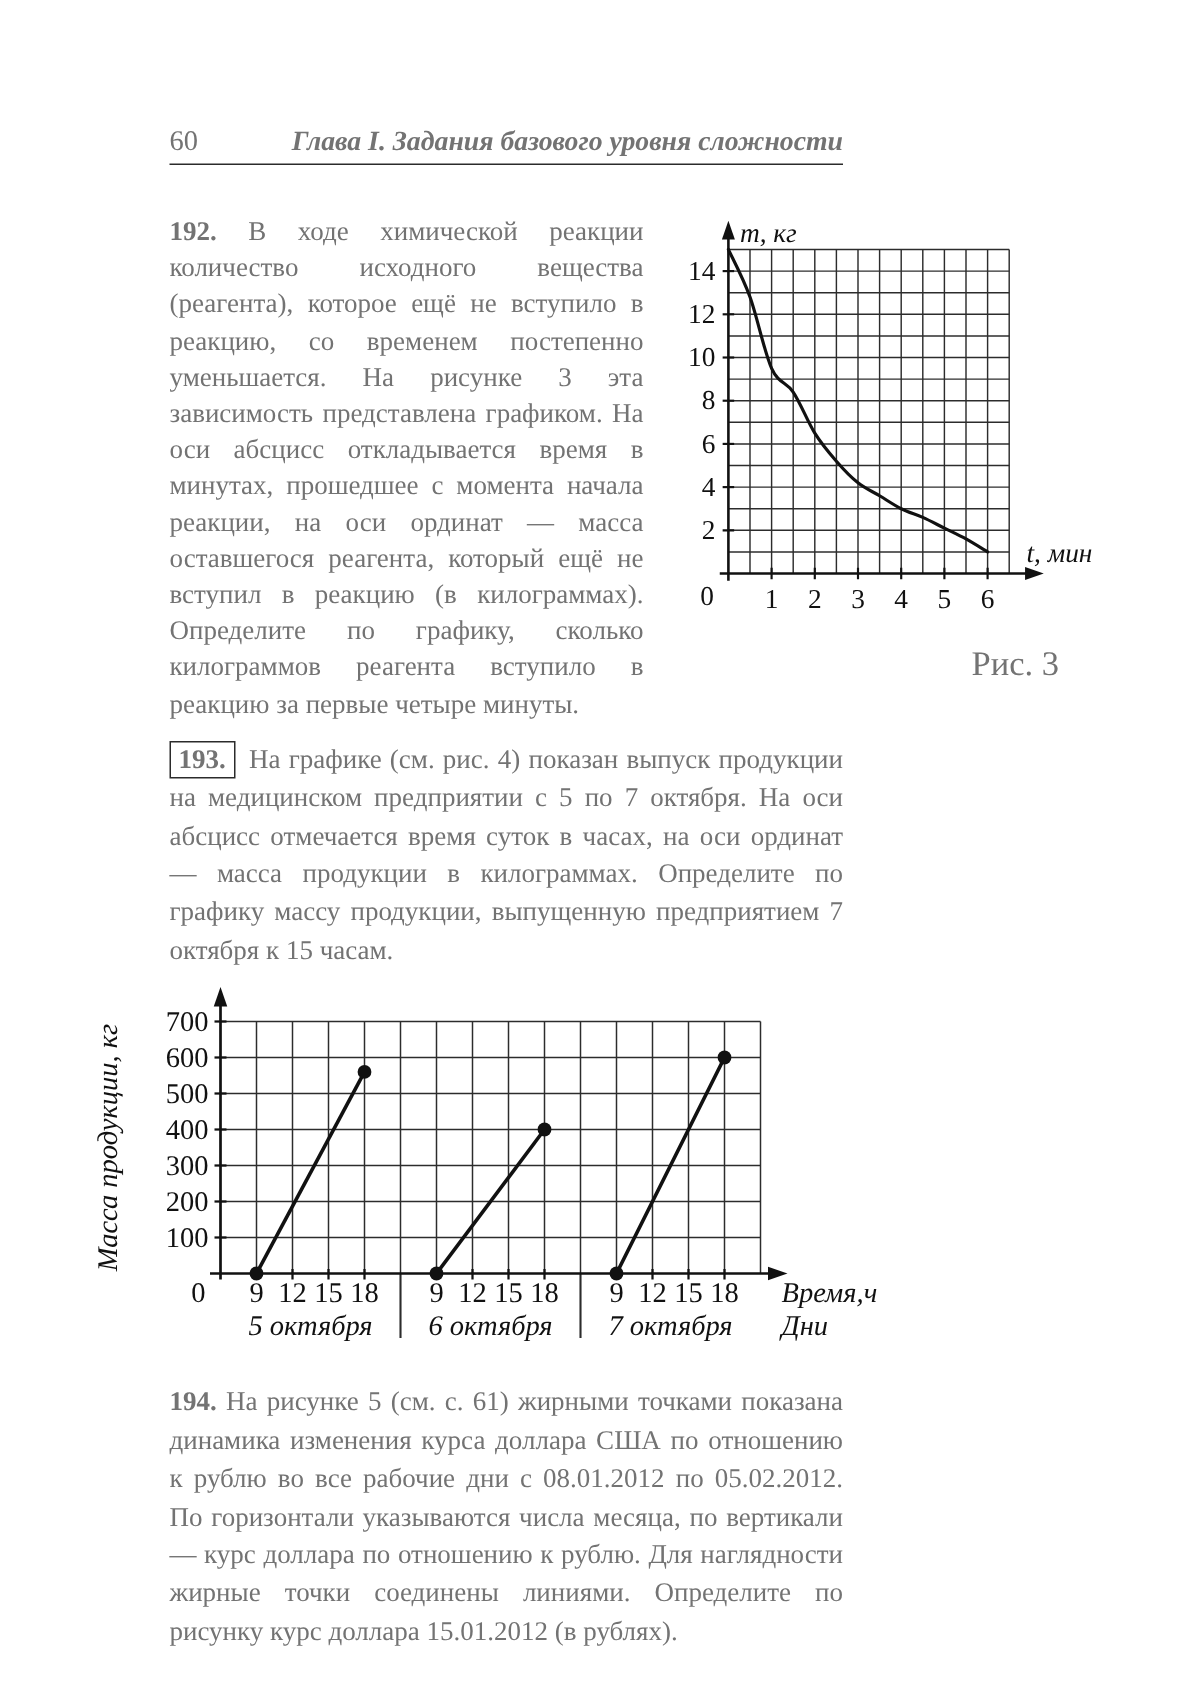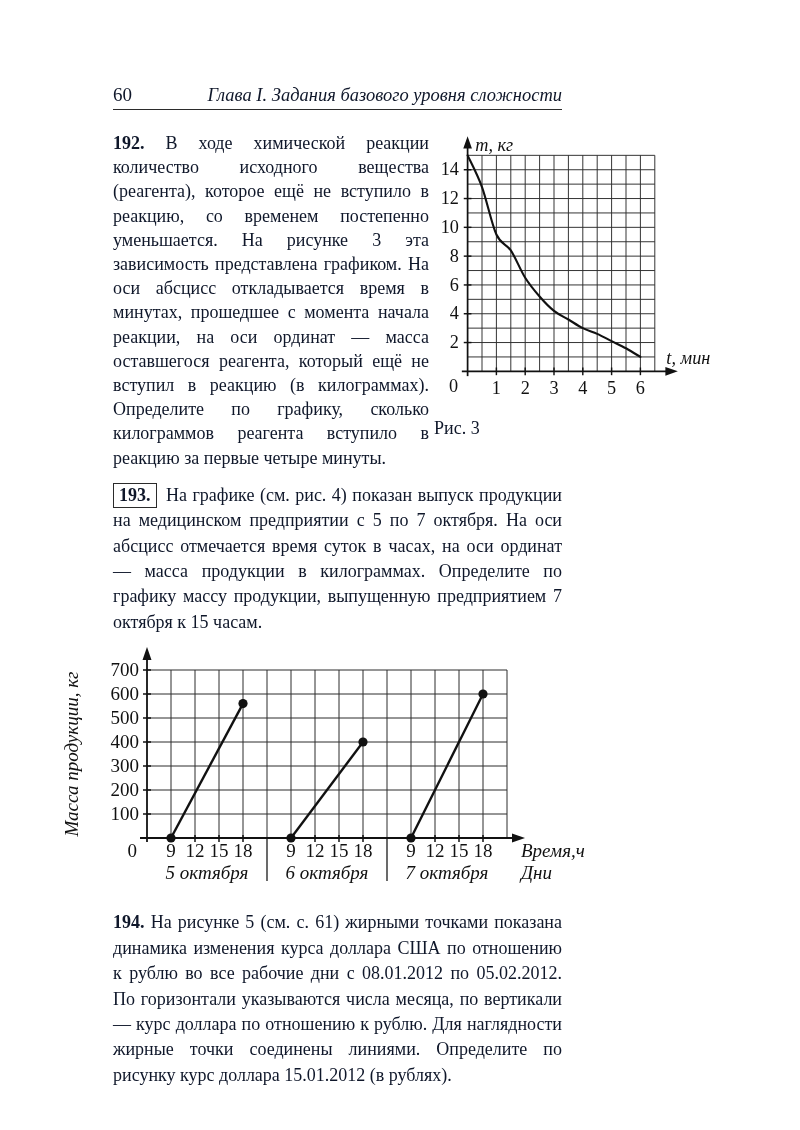--- a/index.html
+++ b/index.html
@@ -1,32 +1,32 @@
 <!DOCTYPE html>
 <html lang="ru"><head>
 <meta charset="utf-8">
 <style>
   html,body{margin:0;padding:0;}
   body{width:800px;height:1130px;background:#ffffff;overflow:hidden;}
   .page{box-sizing:border-box;width:640px;height:1130px;padding:84px 78px 0 113px;
-        font-family:"Liberation Serif","DejaVu Serif",serif;color:#0f172a;}
+        font-family:"Liberation Serif","DejaVu Serif",serif;color:#737373;}
   .header{display:flex;justify-content:space-between;align-items:baseline;
           border-bottom:1.6px solid #2b2b2b;padding-bottom:3px;}
   .pagenum{font-size:19px;}
-  .chapter{font-size:18.5px;font-style:italic;}
-  .row192{display:flex;margin-top:21px;gap:5px;}
+  .chapter{font-size:18.5px;font-style:italic;font-weight:bold;}
+  .row192{display:flex;margin-top:32px;gap:23px;}
   .prob{margin:0;text-align:justify;hyphens:auto;-webkit-hyphens:auto;}
   .p192{width:316px;flex:0 0 316px;font-size:18px;line-height:24.2px;}
   .wide{font-size:18px;line-height:25.4px;margin-top:13px;}
   .num{font-weight:bold;}
   .boxed{font-weight:bold;border:1.5px solid #2b2b2b;padding:0 5px 1px 5px;margin-right:4px;
          display:inline-block;line-height:22px;}
   figure{margin:0;padding:0;}
   .fig3col{flex:1;display:flex;flex-direction:column;align-items:flex-end;}
-  .cap{font-size:18px;text-align:left;}
+  .cap{font-size:23px;text-align:right;}
   .cap3{width:288px;box-sizing:border-box;padding-right:34px;margin-top:2px;}
   .fig4wrap{margin-top:8px;display:flex;flex-direction:column;align-items:center;}
   .cap4{width:552px;box-sizing:border-box;padding-right:22px;margin-top:0px;}
   svg text{font-family:"Liberation Serif","DejaVu Serif",serif;}
 </style>
 </head>
 <body>
 
 <div class="page">
 

